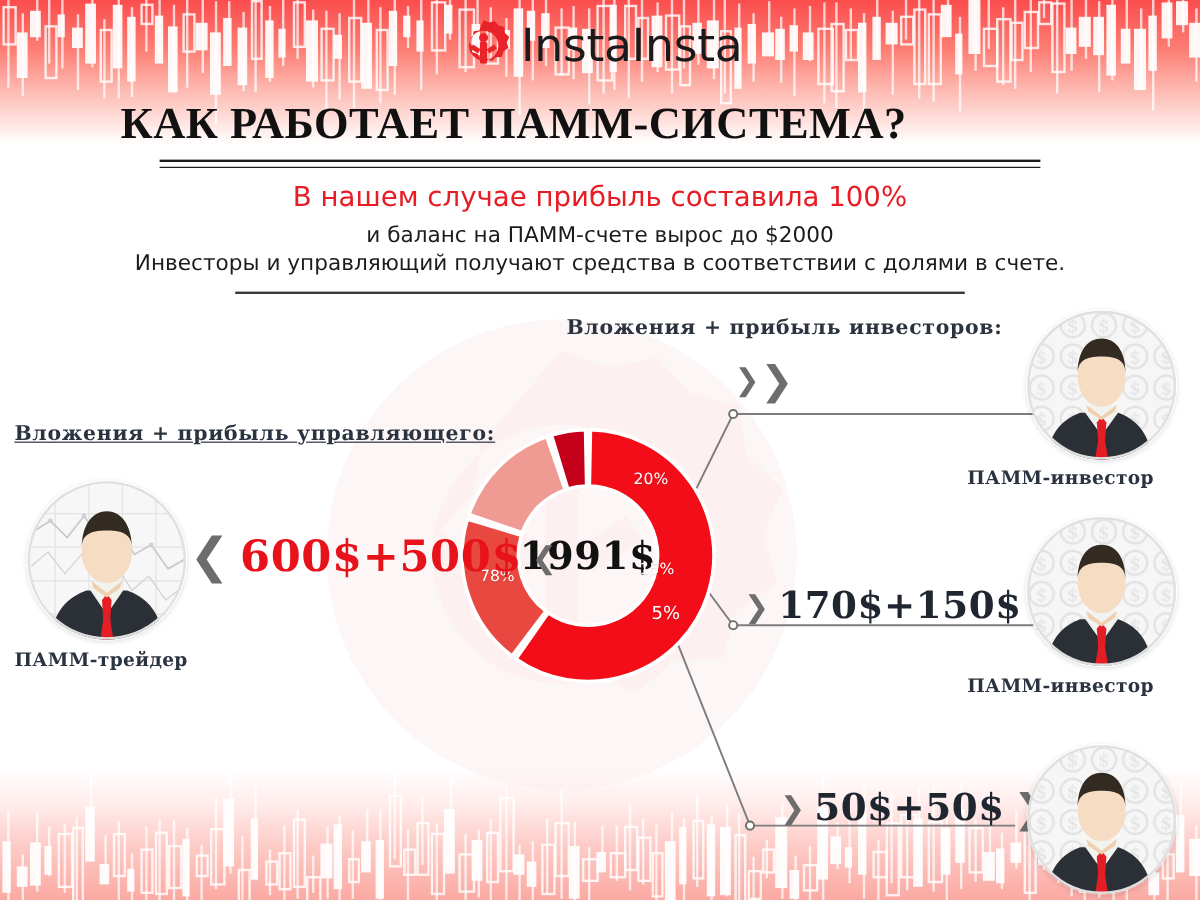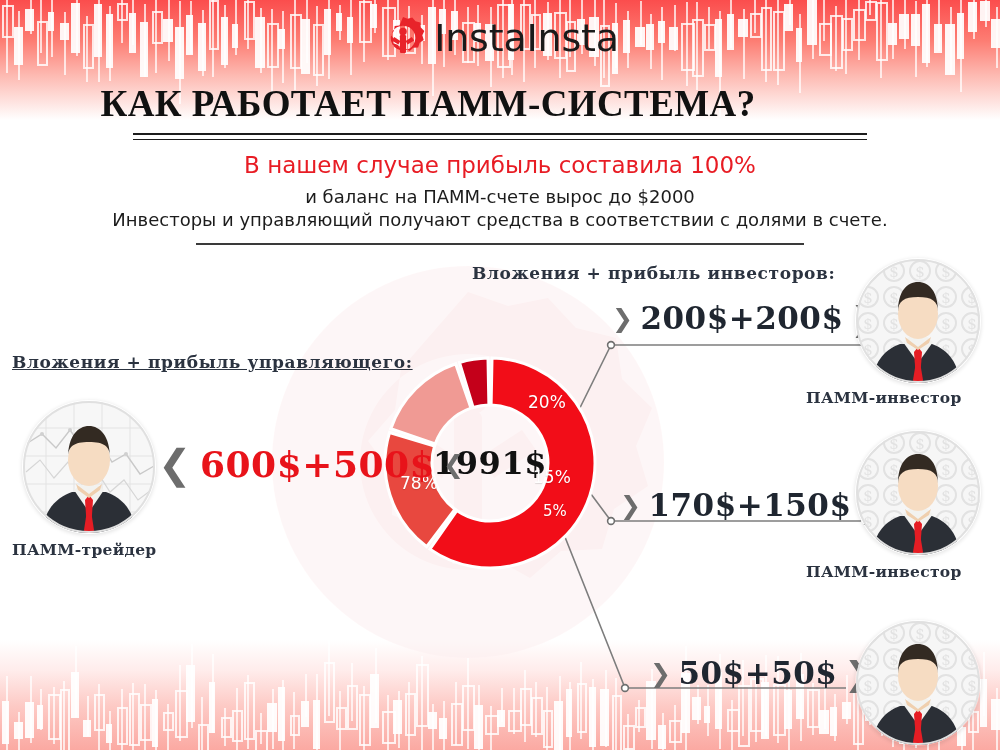--- a/index.html
+++ b/index.html
@@ -87,21 +87,21 @@
   .chev-md{font-size:33px;}
 
   
   .donut{position:absolute;left:375px;top:348px;width:230px;height:230px;}
   .donut svg{display:block;}
   .center-val{position:absolute;left:375px;top:348px;width:230px;height:230px;
     display:flex;align-items:center;justify-content:center;
     font-family:"DejaVu Serif", serif;font-weight:700;font-size:32px;color:#111;
     letter-spacing:.5px;pointer-events:none;}
   .slice-lbl{position:absolute;color:#fff;font-family:"DejaVu Sans", sans-serif;
-    font-size:17px;pointer-events:none;text-shadow:0 1px 1px rgba(0,0,0,.13);}
+    font-size:13px;pointer-events:none;text-shadow:0 1px 1px rgba(0,0,0,.13);}
   .lbl-60{left:400px;top:473px;}
   .lbl-20{left:528px;top:392px;}
   .lbl-15{left:533px;top:467px;}
   .lbl-5{left:543px;top:502px;font-size:15px;}
 
   
   .leaders{position:absolute;left:0;top:0;width:1000px;height:750px;pointer-events:none;}
 </style>
 </head>
 <body>
@@ -575,21 +575,20 @@
   <div class="money money-red m-trader">
     <span class="chev chev-lg">❮</span>
     <span style="margin:0 8px">600$+500$</span>
     <span class="chev chev-sm">❮</span>
   </div>
 
   <div class="col-head head-investors">Вложения + прибыль инвесторов:</div>
 
   <div class="money money-dark m-i1">
     <span class="chev chev-sm">❯</span>
-    <span style="margin:0 7px">200$+200$</span>
     <span class="chev chev-md">❯</span>
   </div>
   <div class="money money-dark m-i2">
     <span class="chev chev-sm">❯</span>
     <span style="margin:0 7px">170$+150$</span>
     <span class="chev chev-md">❯</span>
   </div>
   <div class="money money-dark m-i3">
     <span class="chev chev-sm">❯</span>
     <span style="margin:0 7px">50$+50$</span>

